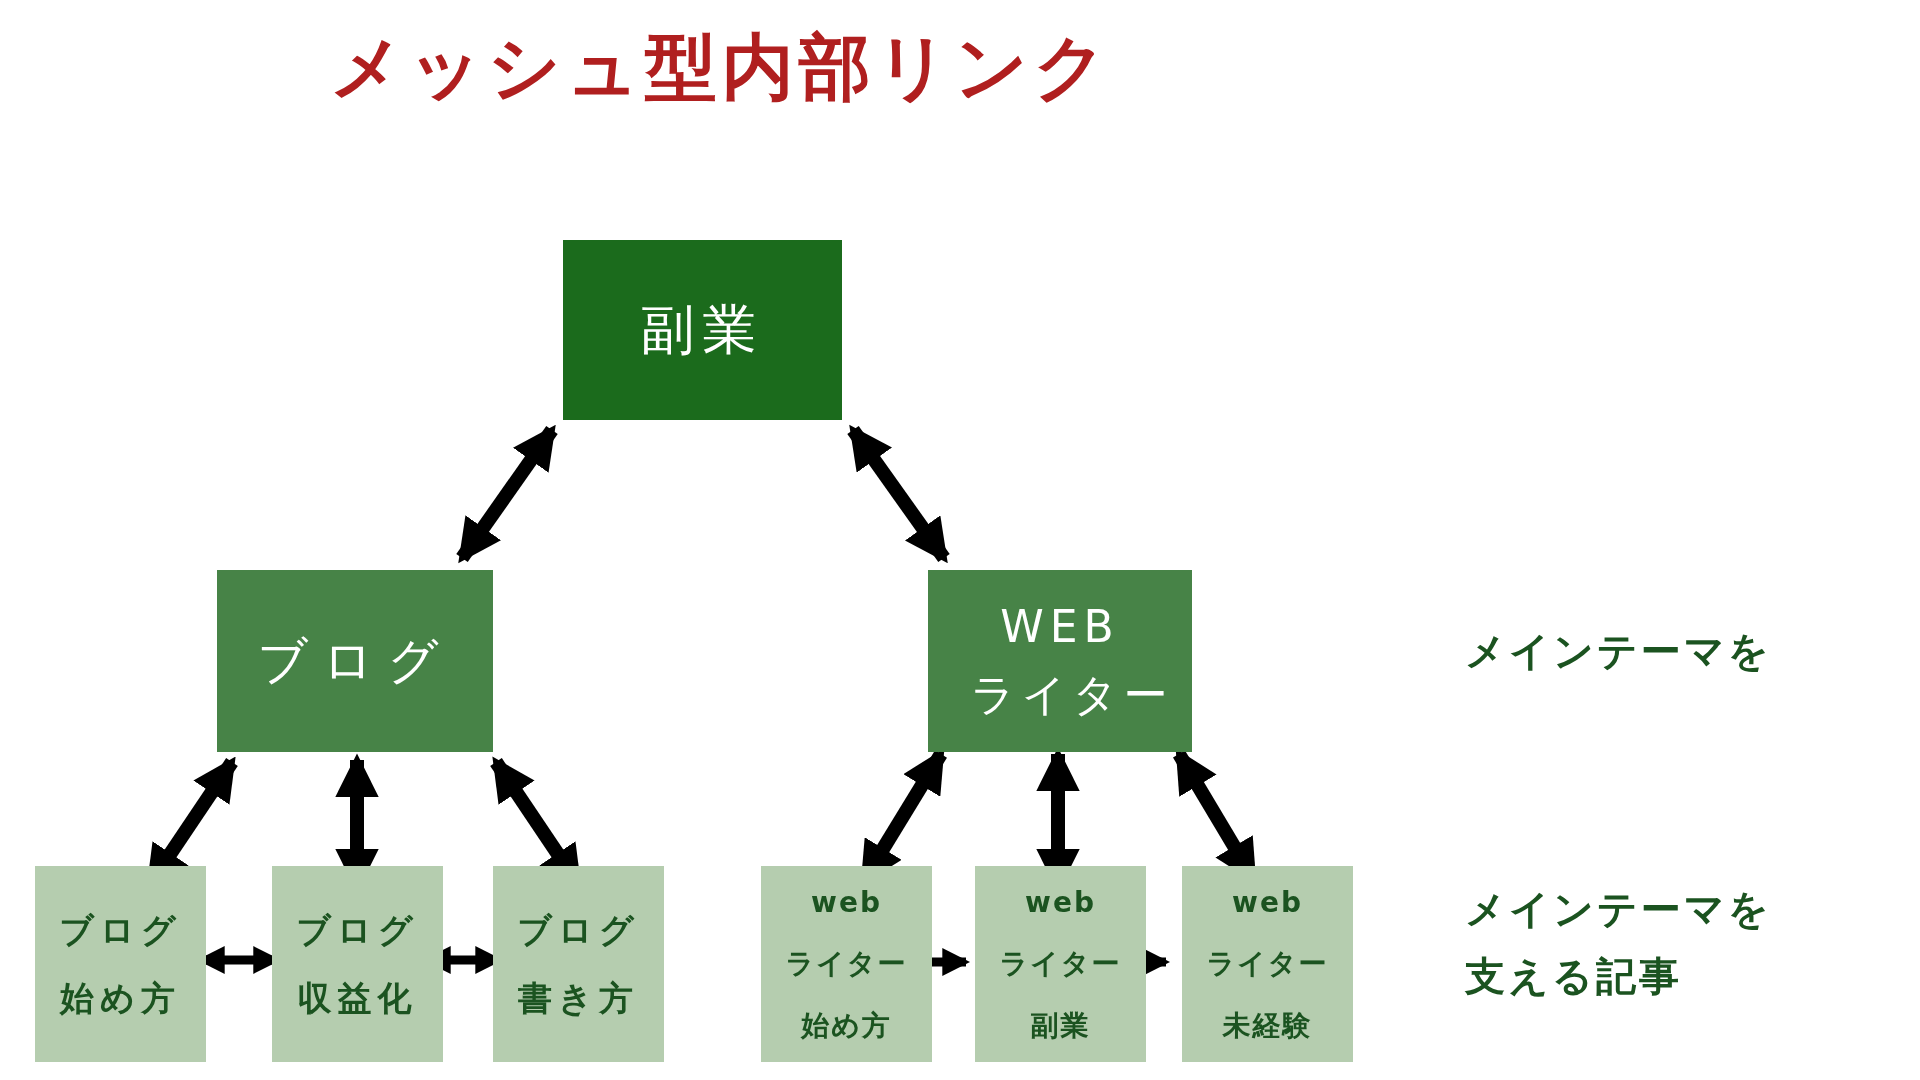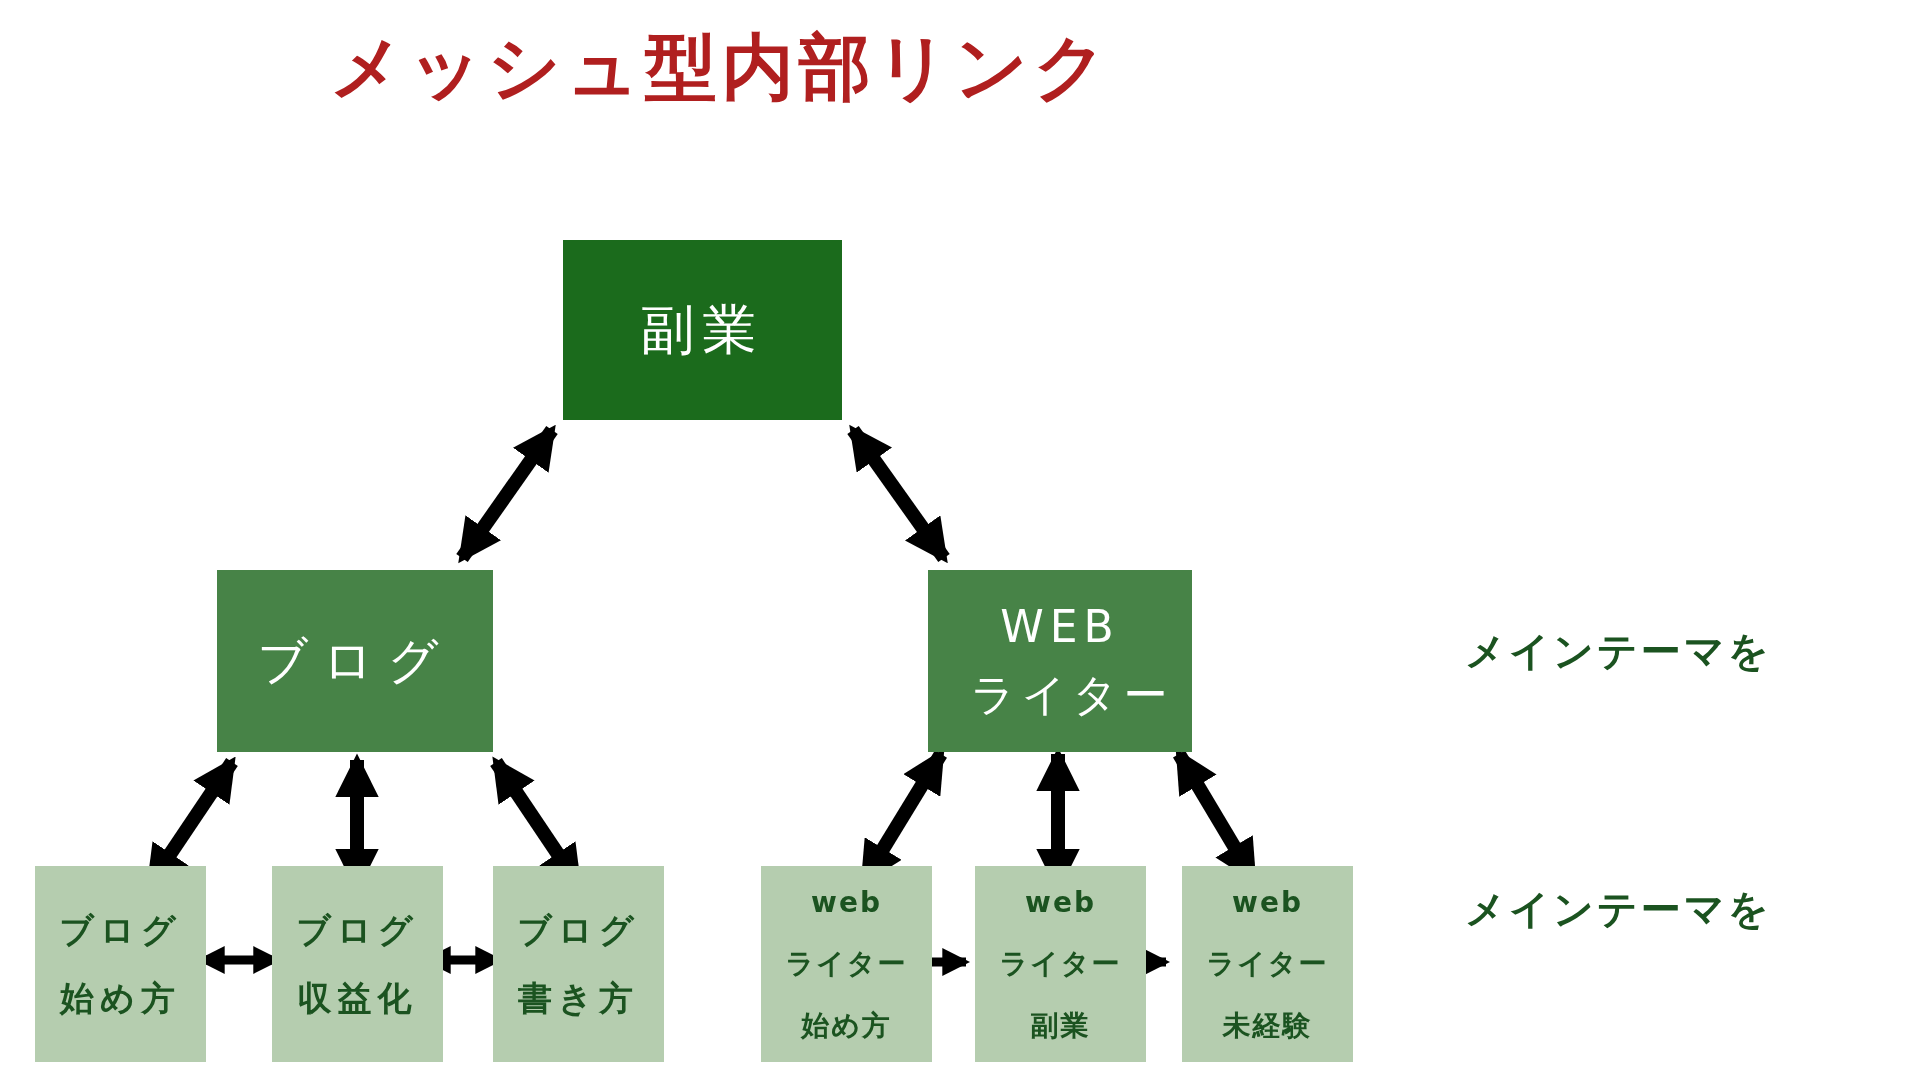--- a/index.html
+++ b/index.html
@@ -122,15 +122,16 @@
     <span>web</span>
     <span>ライター</span>
     <span>未経験</span>
   </div>
 
   <div class="annotation ann-1">
     <div>メインテーマを</div>
   </div>
   <div class="annotation ann-2">
     <div>メインテーマを</div>
+    <div>支える記事</div>
   </div>
 
 </div>
 
 </body></html>

